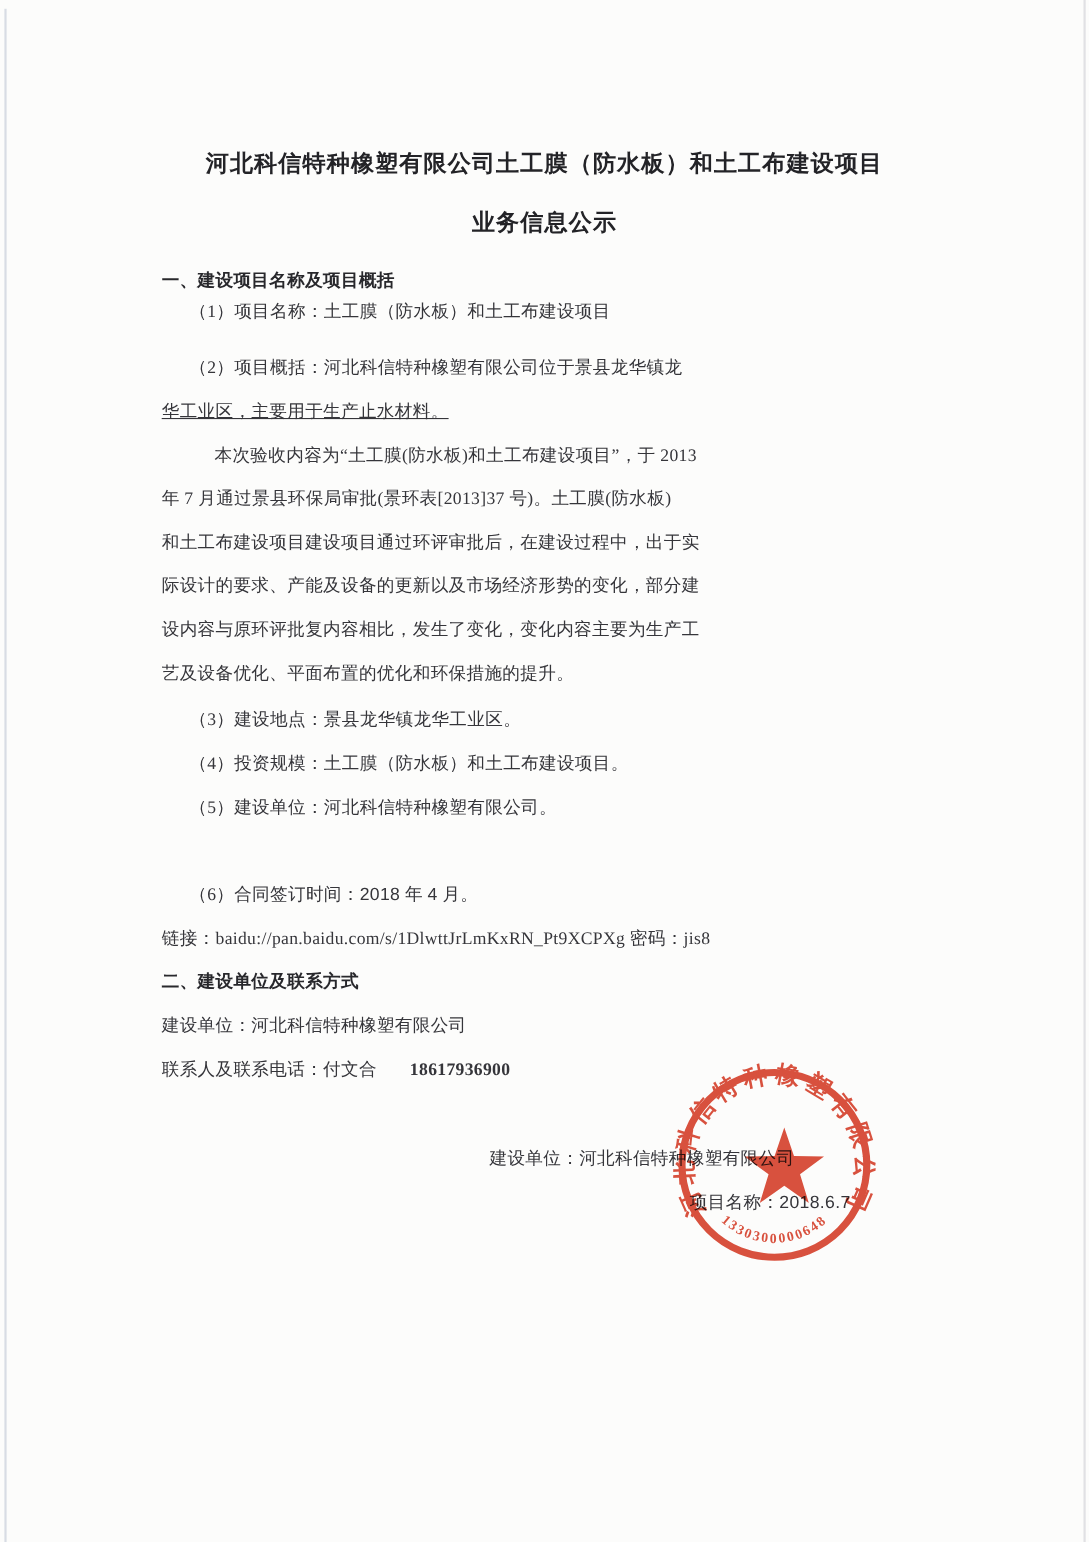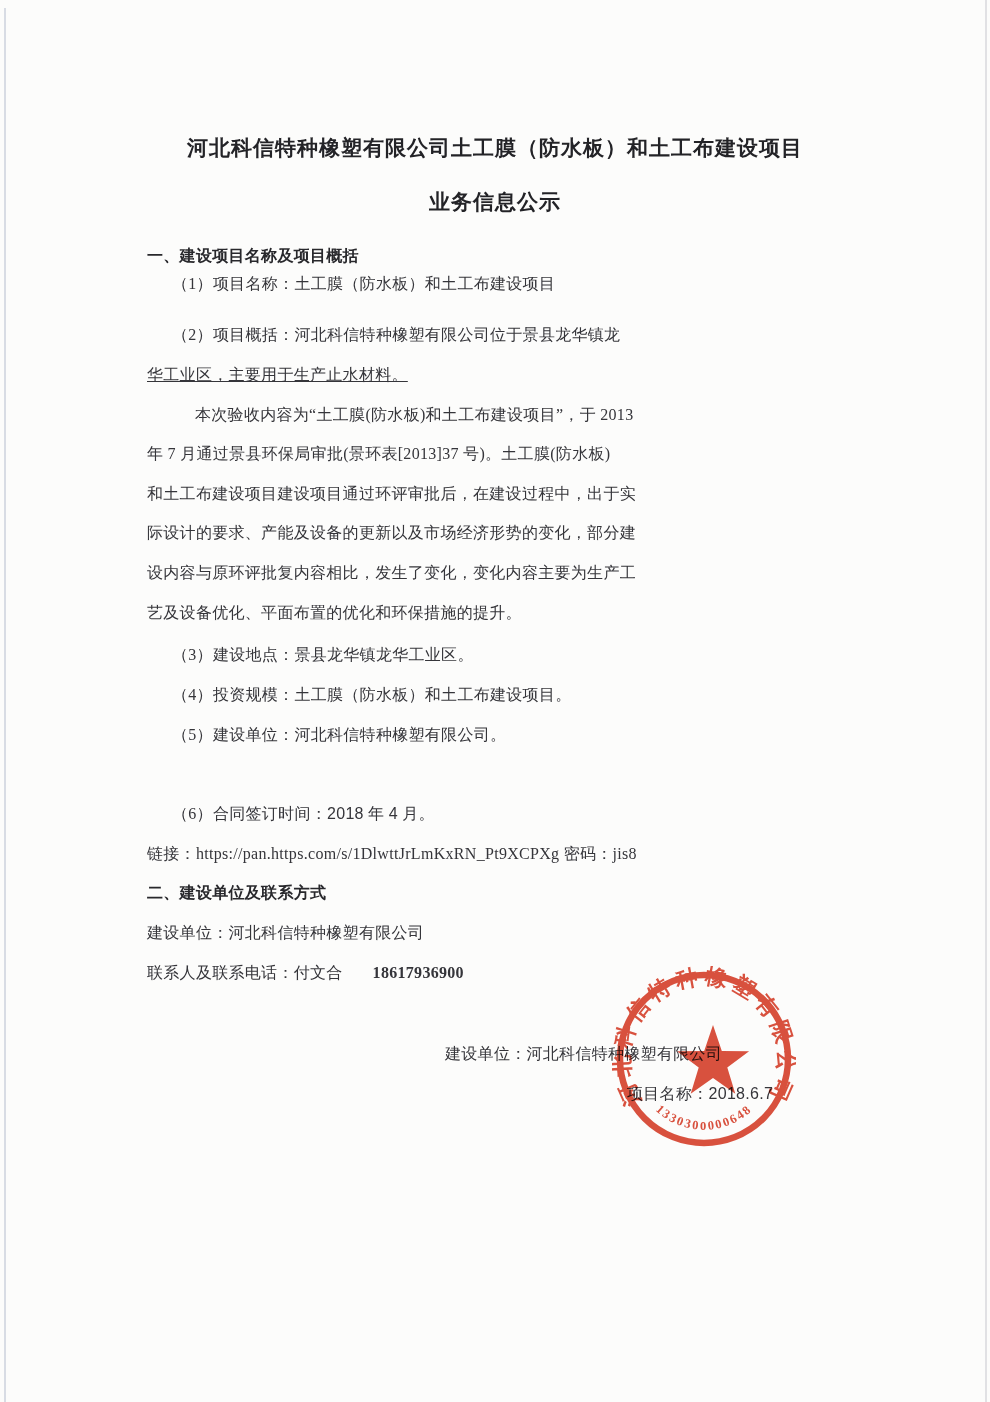--- a/index.html
+++ b/index.html
@@ -71,21 +71,21 @@
   <div class="ln" style="top:639px; left:172px;">（3）建设地点：景县龙华镇龙华工业区。</div>
   <div class="ln" style="top:679px; left:172px;">（4）投资规模：土工膜（防水板）和土工布建设项目。</div>
   <div class="ln" style="top:719px; left:172px;">（5）建设单位：河北科信特种橡塑有限公司。</div>
 
   <div class="ln" style="top:758px; left:172px;margin-top:40px;">
     <span>（6）合同签订时间：</span><span class="sans">2018</span><span> 年 </span><span class="sans">4</span><span> 月。</span>
   </div>
 
 
   <div class="ln" style="top:838px; left:147px;">
-    <span>链接：</span><span>https://pan.https.com/s/1DlwttJrLmKxRN_Pt9XCPXg</span><span> 密码：</span><span>jis8</span>
+    <span>链接：</span><span>baidu://pan.baidu.com/s/1DlwttJrLmKxRN_Pt9XCPXg</span><span> 密码：</span><span>jis8</span>
   </div>
 
   <div class="ln bold" style="top:877px; left:147px;">二、建设单位及联系方式</div>
   <div class="ln" style="top:917px; left:147px;">建设单位：河北科信特种橡塑有限公司</div>
 
   <div class="ln" style="top:957px; left:147px;">
     <span>联系人及联系电话：</span><span>付文合</span><span class="phone-gap">18617936900</span>
   </div>
 
   <div class="ln" style="top:1038px; left:445px;">建设单位：河北科信特种橡塑有限公司</div>

